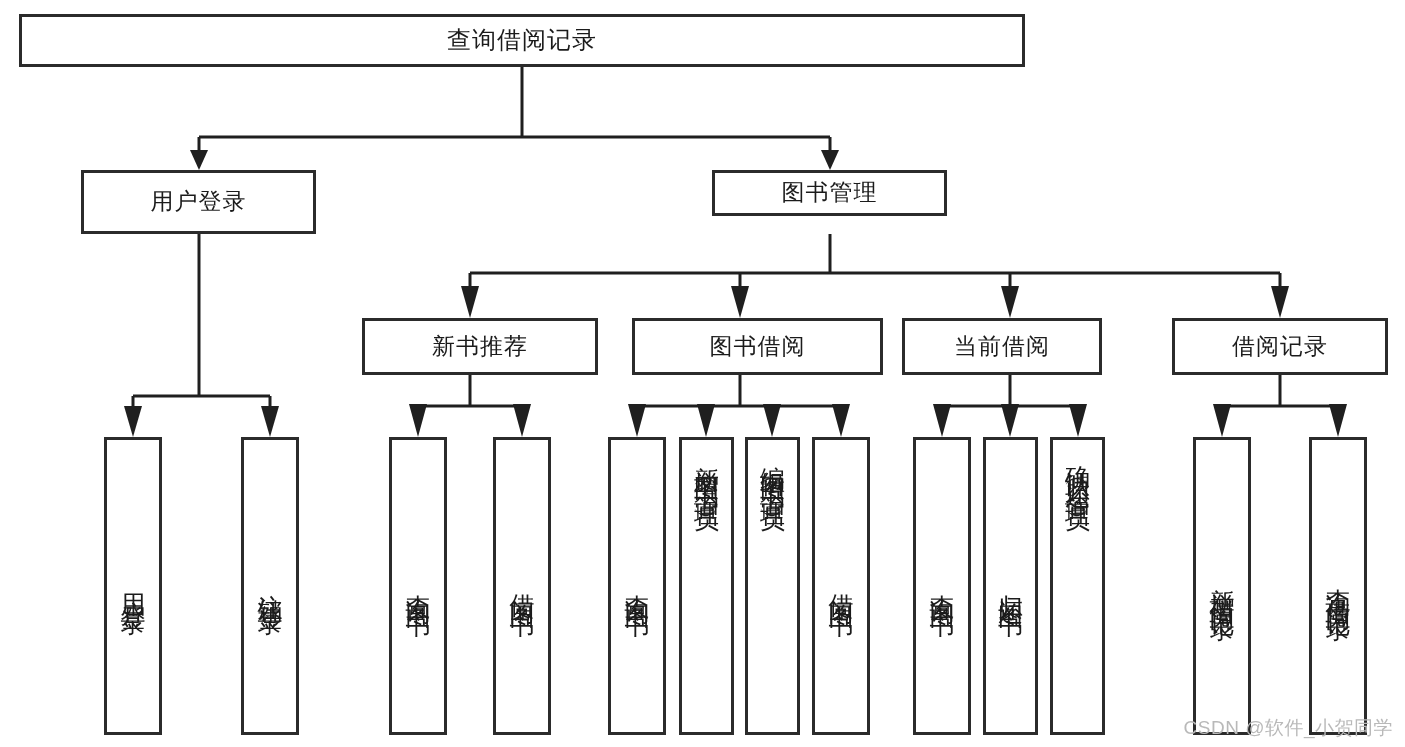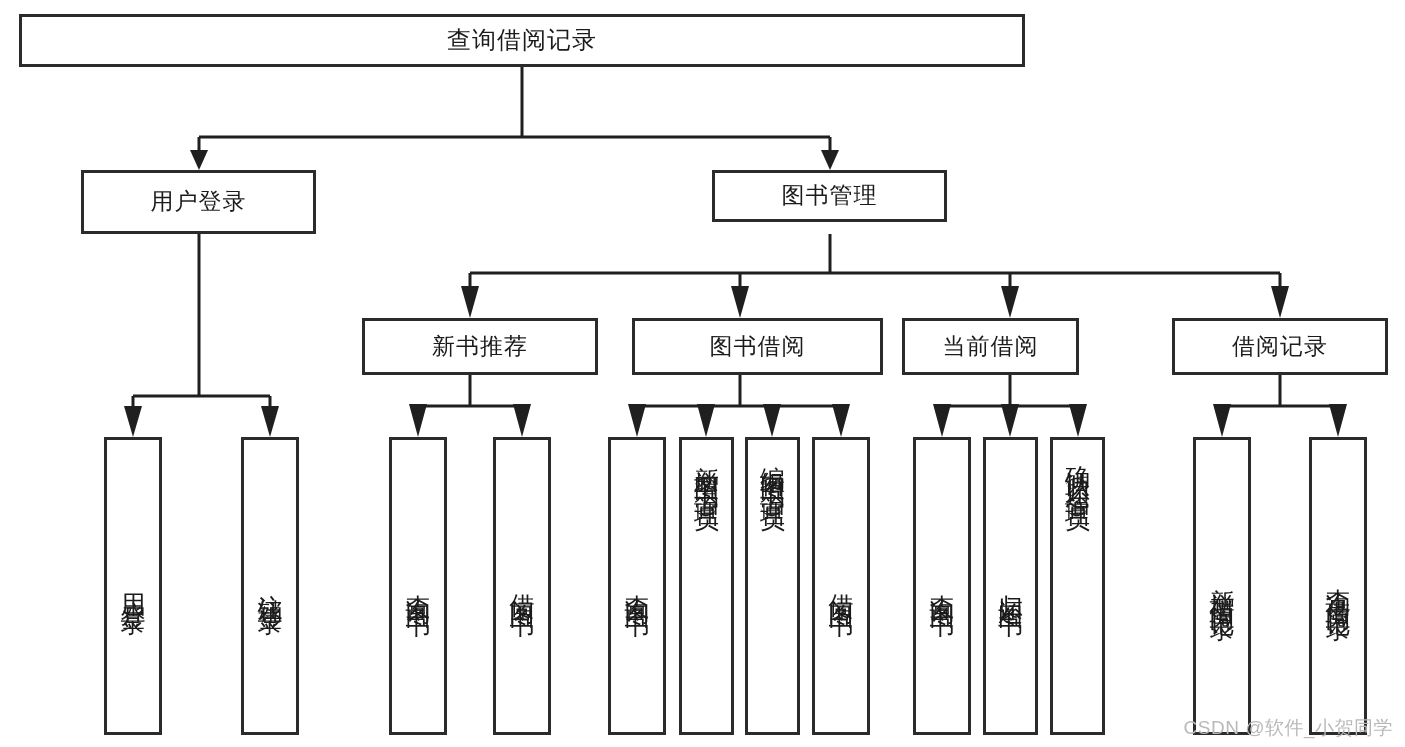--- a/index.html
+++ b/index.html
@@ -156,33 +156,33 @@
   </svg>
 
   <div class="node horizontal root" style="left:19px; top:14px; width:1006px; height:53px;">
     <span class="node-label">查询借阅记录</span>
   </div>
 
   <div class="node horizontal" style="left:81px; top:170px; width:235px; height:64px;">
     <span class="node-label">用户登录</span>
   </div>
 
-  <div class="node horizontal" style="left:712px; top:170px; width:235px; height:52px;">
+  <div class="node horizontal" style="left:712px; top:170px; width:235px; height:46px;">
     <span class="node-label">图书管理</span>
   </div>
 
   <div class="node horizontal" style="left:362px; top:318px; width:236px; height:57px;">
     <span class="node-label">新书推荐</span>
   </div>
 
   <div class="node horizontal" style="left:632px; top:318px; width:251px; height:57px;">
     <span class="node-label">图书借阅</span>
   </div>
 
-  <div class="node horizontal" style="left:902px; top:318px; width:177px; height:57px;">
+  <div class="node horizontal" style="left:902px; top:318px; width:200px; height:57px;">
     <span class="node-label">当前借阅</span>
   </div>
 
   <div class="node horizontal" style="left:1172px; top:318px; width:216px; height:57px;">
     <span class="node-label">借阅记录</span>
   </div>
 
   <div class="node vertical centered" style="left:104px; top:437px; width:58px; height:298px;">
     <span class="node-label">用户登录</span>
   </div>

